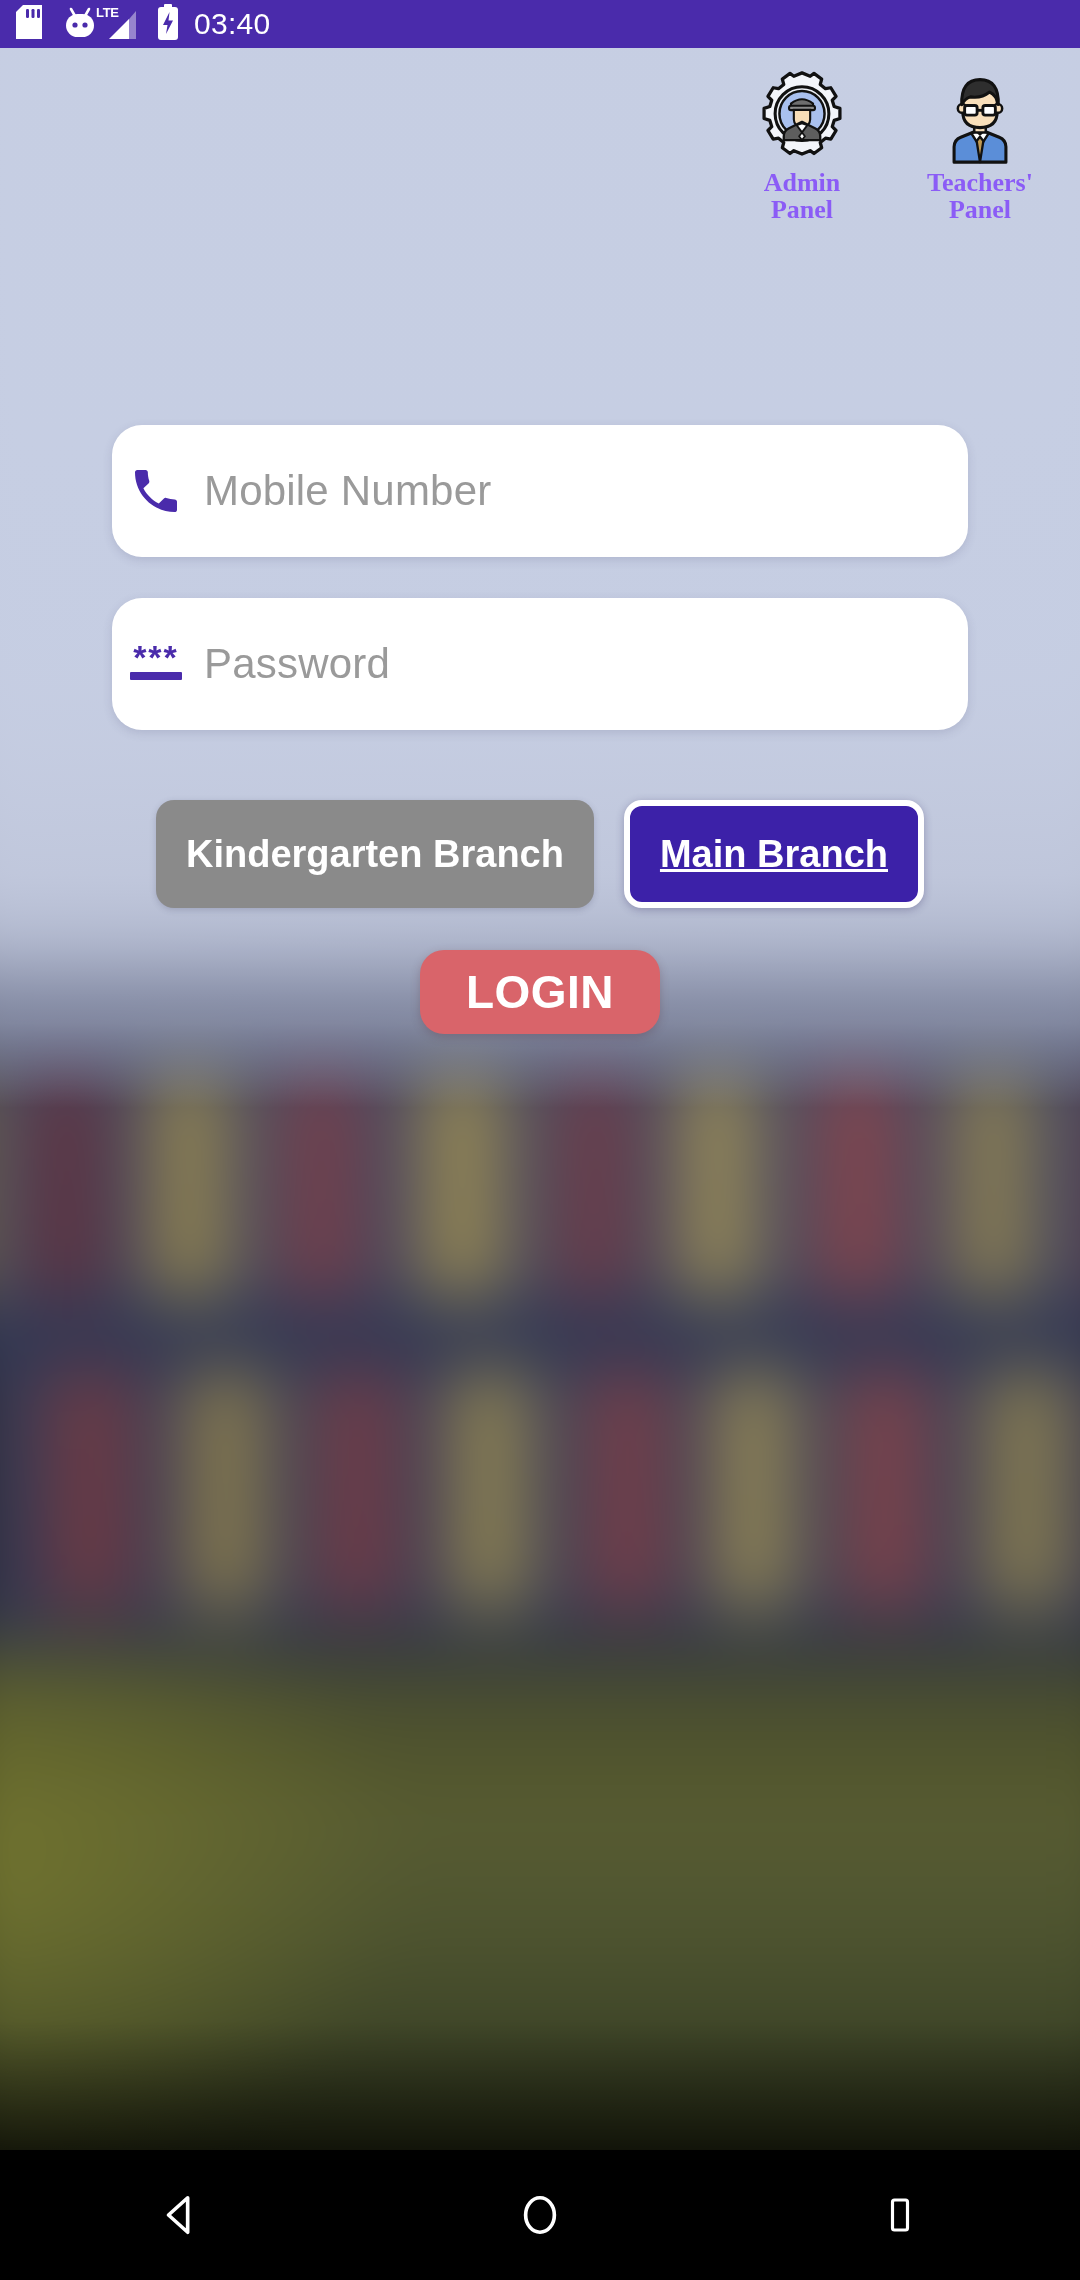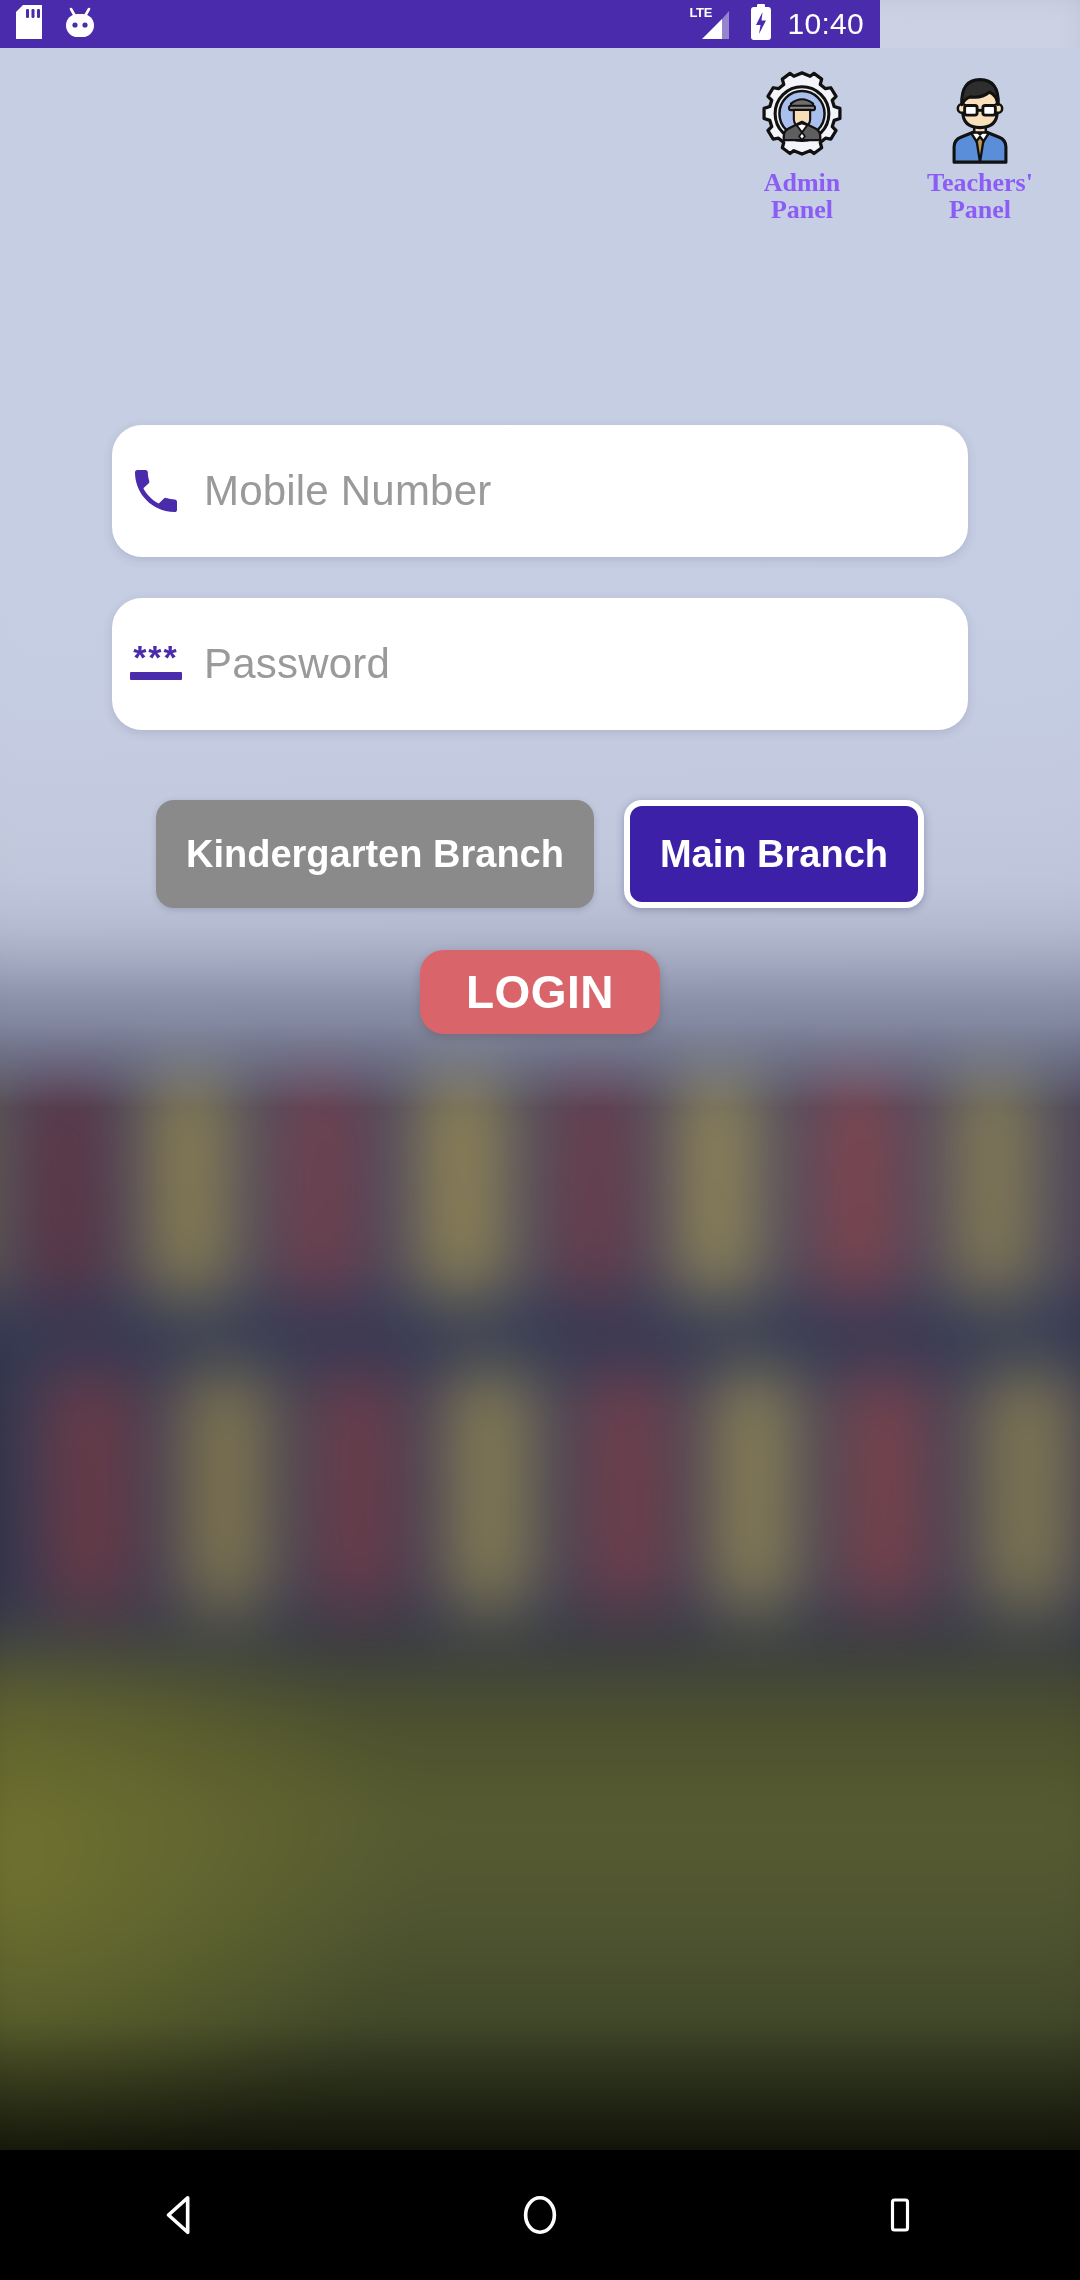--- a/index.html
+++ b/index.html
@@ -94,23 +94,23 @@
       rgba(198,206,227,.97) 0%,
       rgba(198,206,227,.96) 55%,
       rgba(200,207,227,.82) 78%,
       rgba(203,209,228,.45) 92%,
       rgba(205,210,228,.0) 100%);
     pointer-events:none;
   }
 
   
   #status-bar {
-    position:absolute; left:0; top:0; width:880px; height:48px;
+    position:absolute; left:0; top:0; width:1080px; height:48px;
     background:#4a2bab;
-    display:flex; align-items:center; justify-content:space-between;
+    display:flex; align-items:center; 
     padding:0 16px;
   }
   .sb-left { display:flex; align-items:center; gap:22px; }
   .sb-right { display:flex; align-items:center; gap:14px; }
   .sb-time {
     color:#fff; font-size:30px; font-weight:400; letter-spacing:.3px;
     font-family:"Liberation Sans", sans-serif;
   }
   .lte-wrap { position:relative; width:46px; height:34px; }
   .lte-txt {
@@ -166,20 +166,21 @@
     white-space:nowrap;
   }
   .branch-btn.inactive {
     background:#8a8a8a;
     box-shadow:0 2px 6px rgba(60,60,90,.22);
   }
   .branch-btn.active {
     background:#3c21a8;
     border:6px solid #fff;
     box-shadow:0 2px 8px rgba(40,30,90,.3);
+    text-decoration:underline;
   }
 
   
   #login-btn {
     position:absolute; left:420px; top:950px; width:240px; height:84px;
     background:#d9646a; border-radius:24px;
     display:flex; align-items:center; justify-content:center;
     color:#fff; font-size:46px; font-weight:700; letter-spacing:.5px;
     cursor:pointer;
     box-shadow:0 3px 10px rgba(80,40,50,.25);
@@ -239,21 +240,21 @@
         <path d="M33 12 L33 32 L13 32 Z" fill="#fff"></path>
       </svg>
     </span>
     <span>
       <svg width="24" height="36" viewBox="0 0 24 36">
         <rect x="8" y="0" width="8" height="4" rx="1" fill="#fff"></rect>
         <rect x="2" y="3" width="20" height="33" rx="3" fill="#fff"></rect>
         <path d="M13.5 8 L7 21 L11.5 21 L10 30 L17 16.5 L12.5 16.5 Z" fill="#4a2bab"></path>
       </svg>
     </span>
-    <span class="sb-time">10:40</span>
+    <span class="sb-time">03:40</span>
   </div>
 </div>
 
 <div id="panels">
 
   <div class="panel-item">
     <svg class="panel-ico" viewBox="0 0 100 100">
 
       <path d="M50 3
                L58.5 6.5 L62.5 3.5 L70.5 9.5 L69 15 L74.5 19.5 L80 18.5 L85.5 27.5

